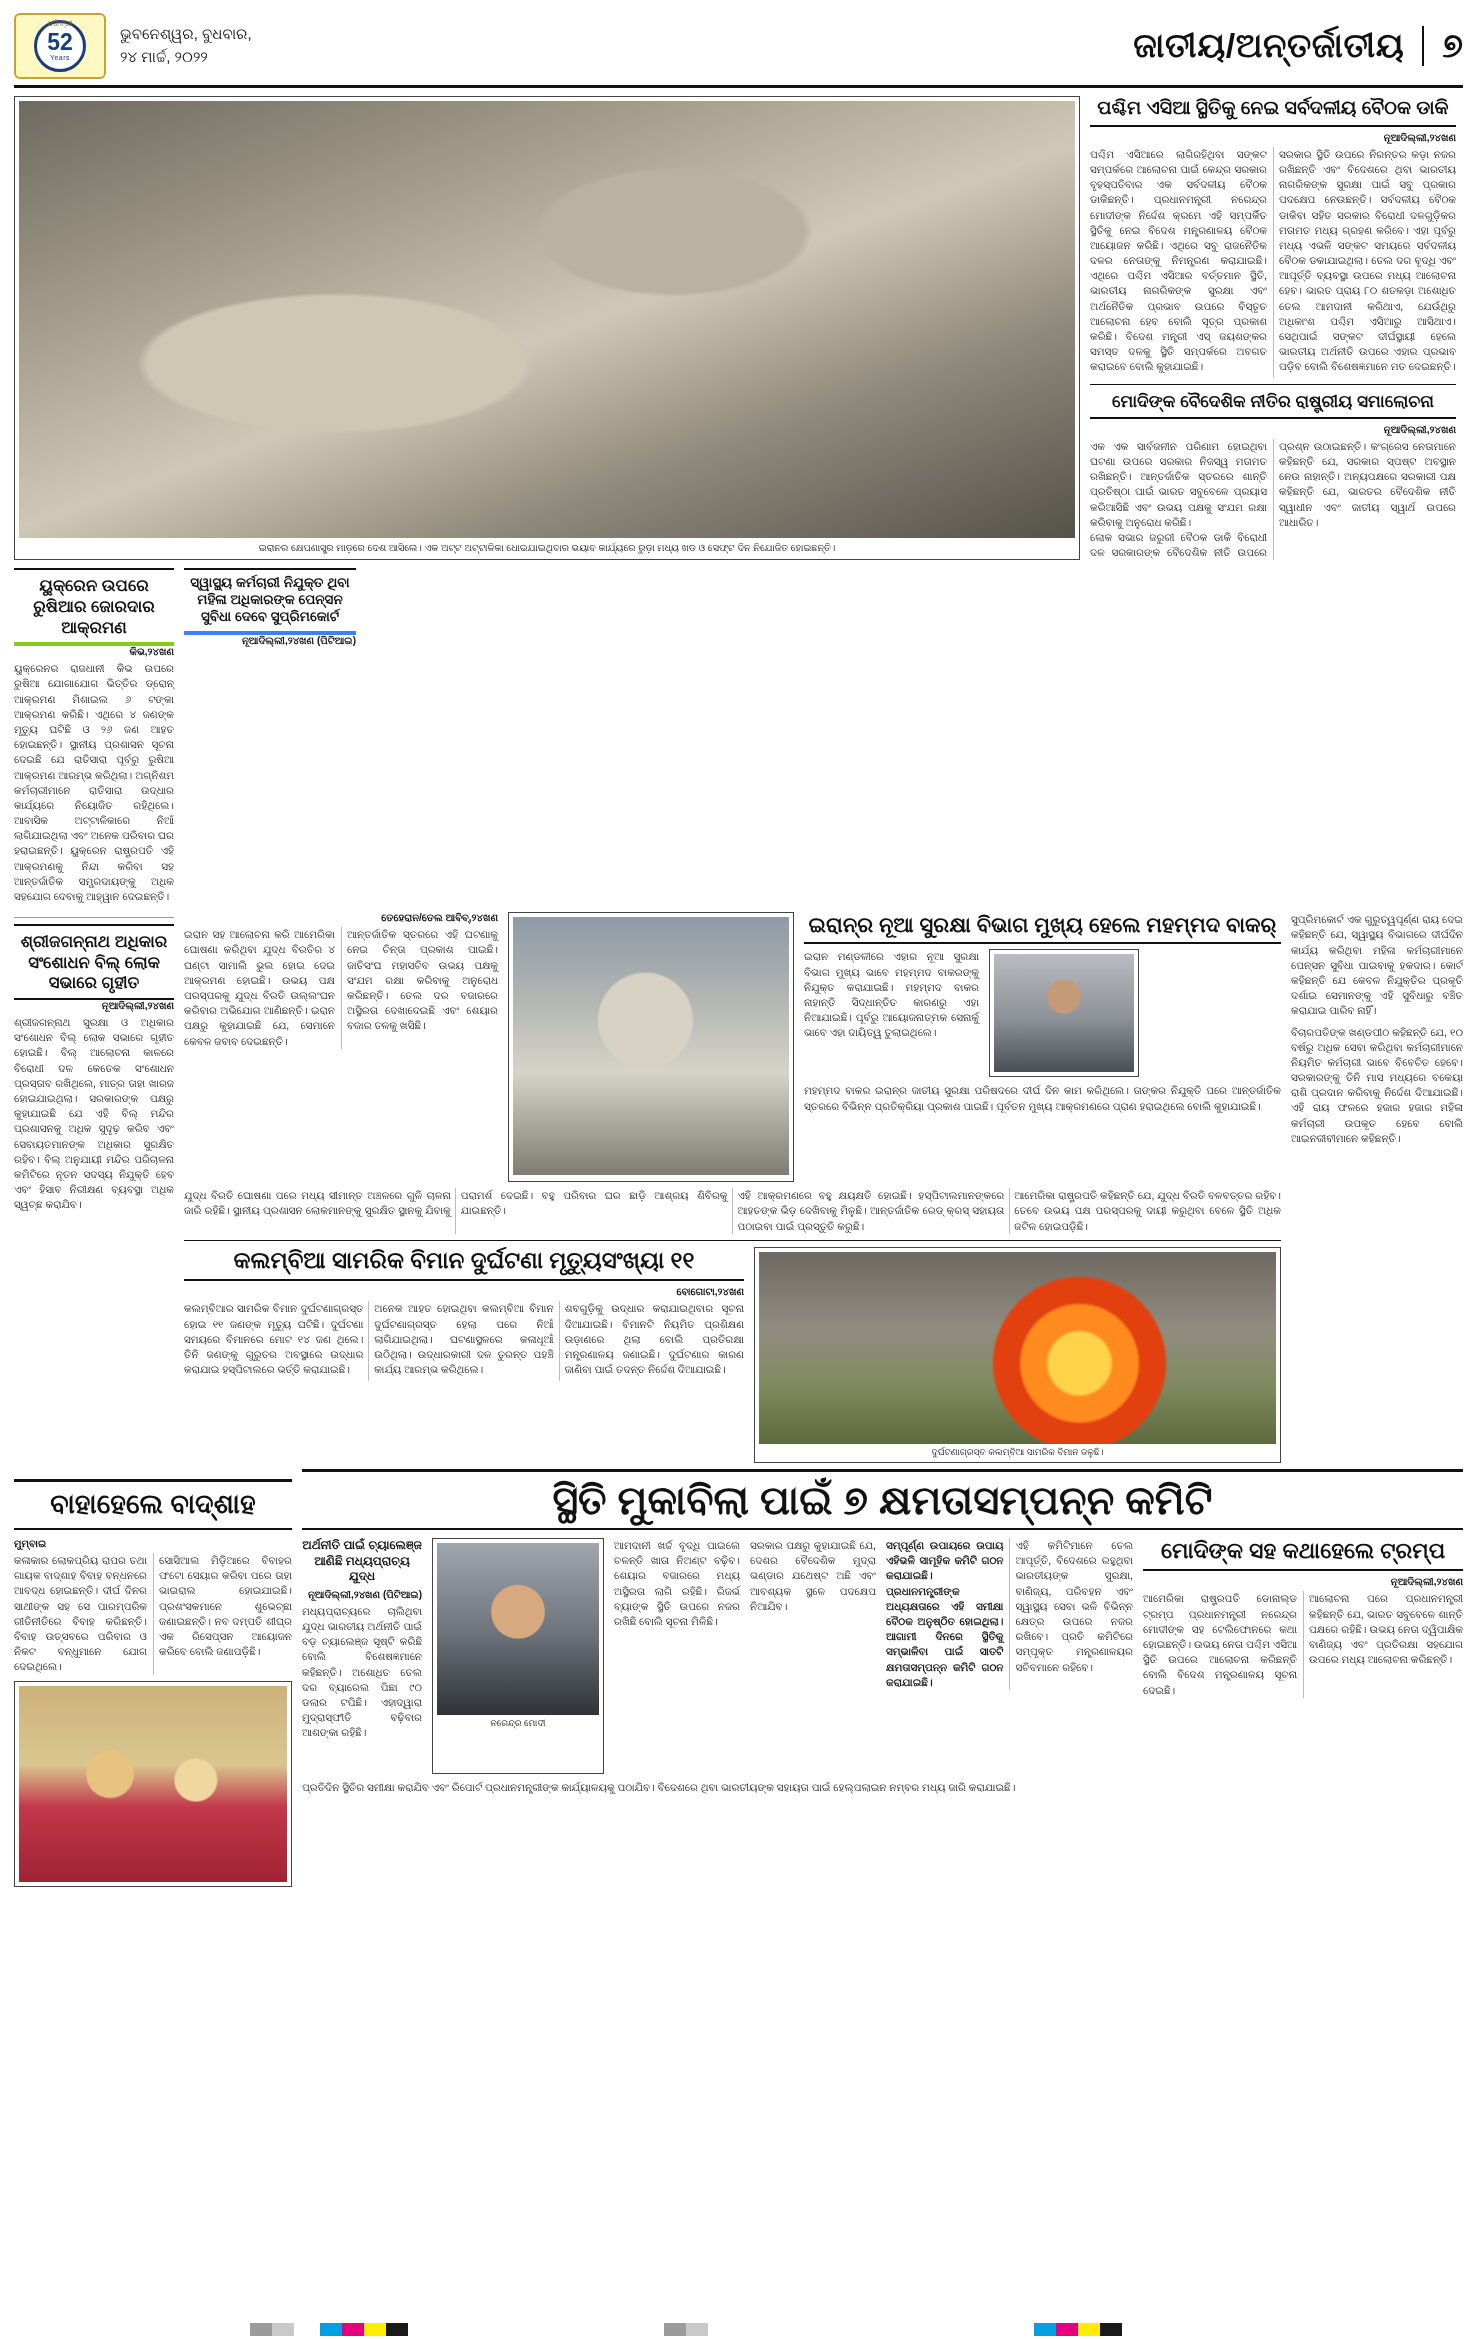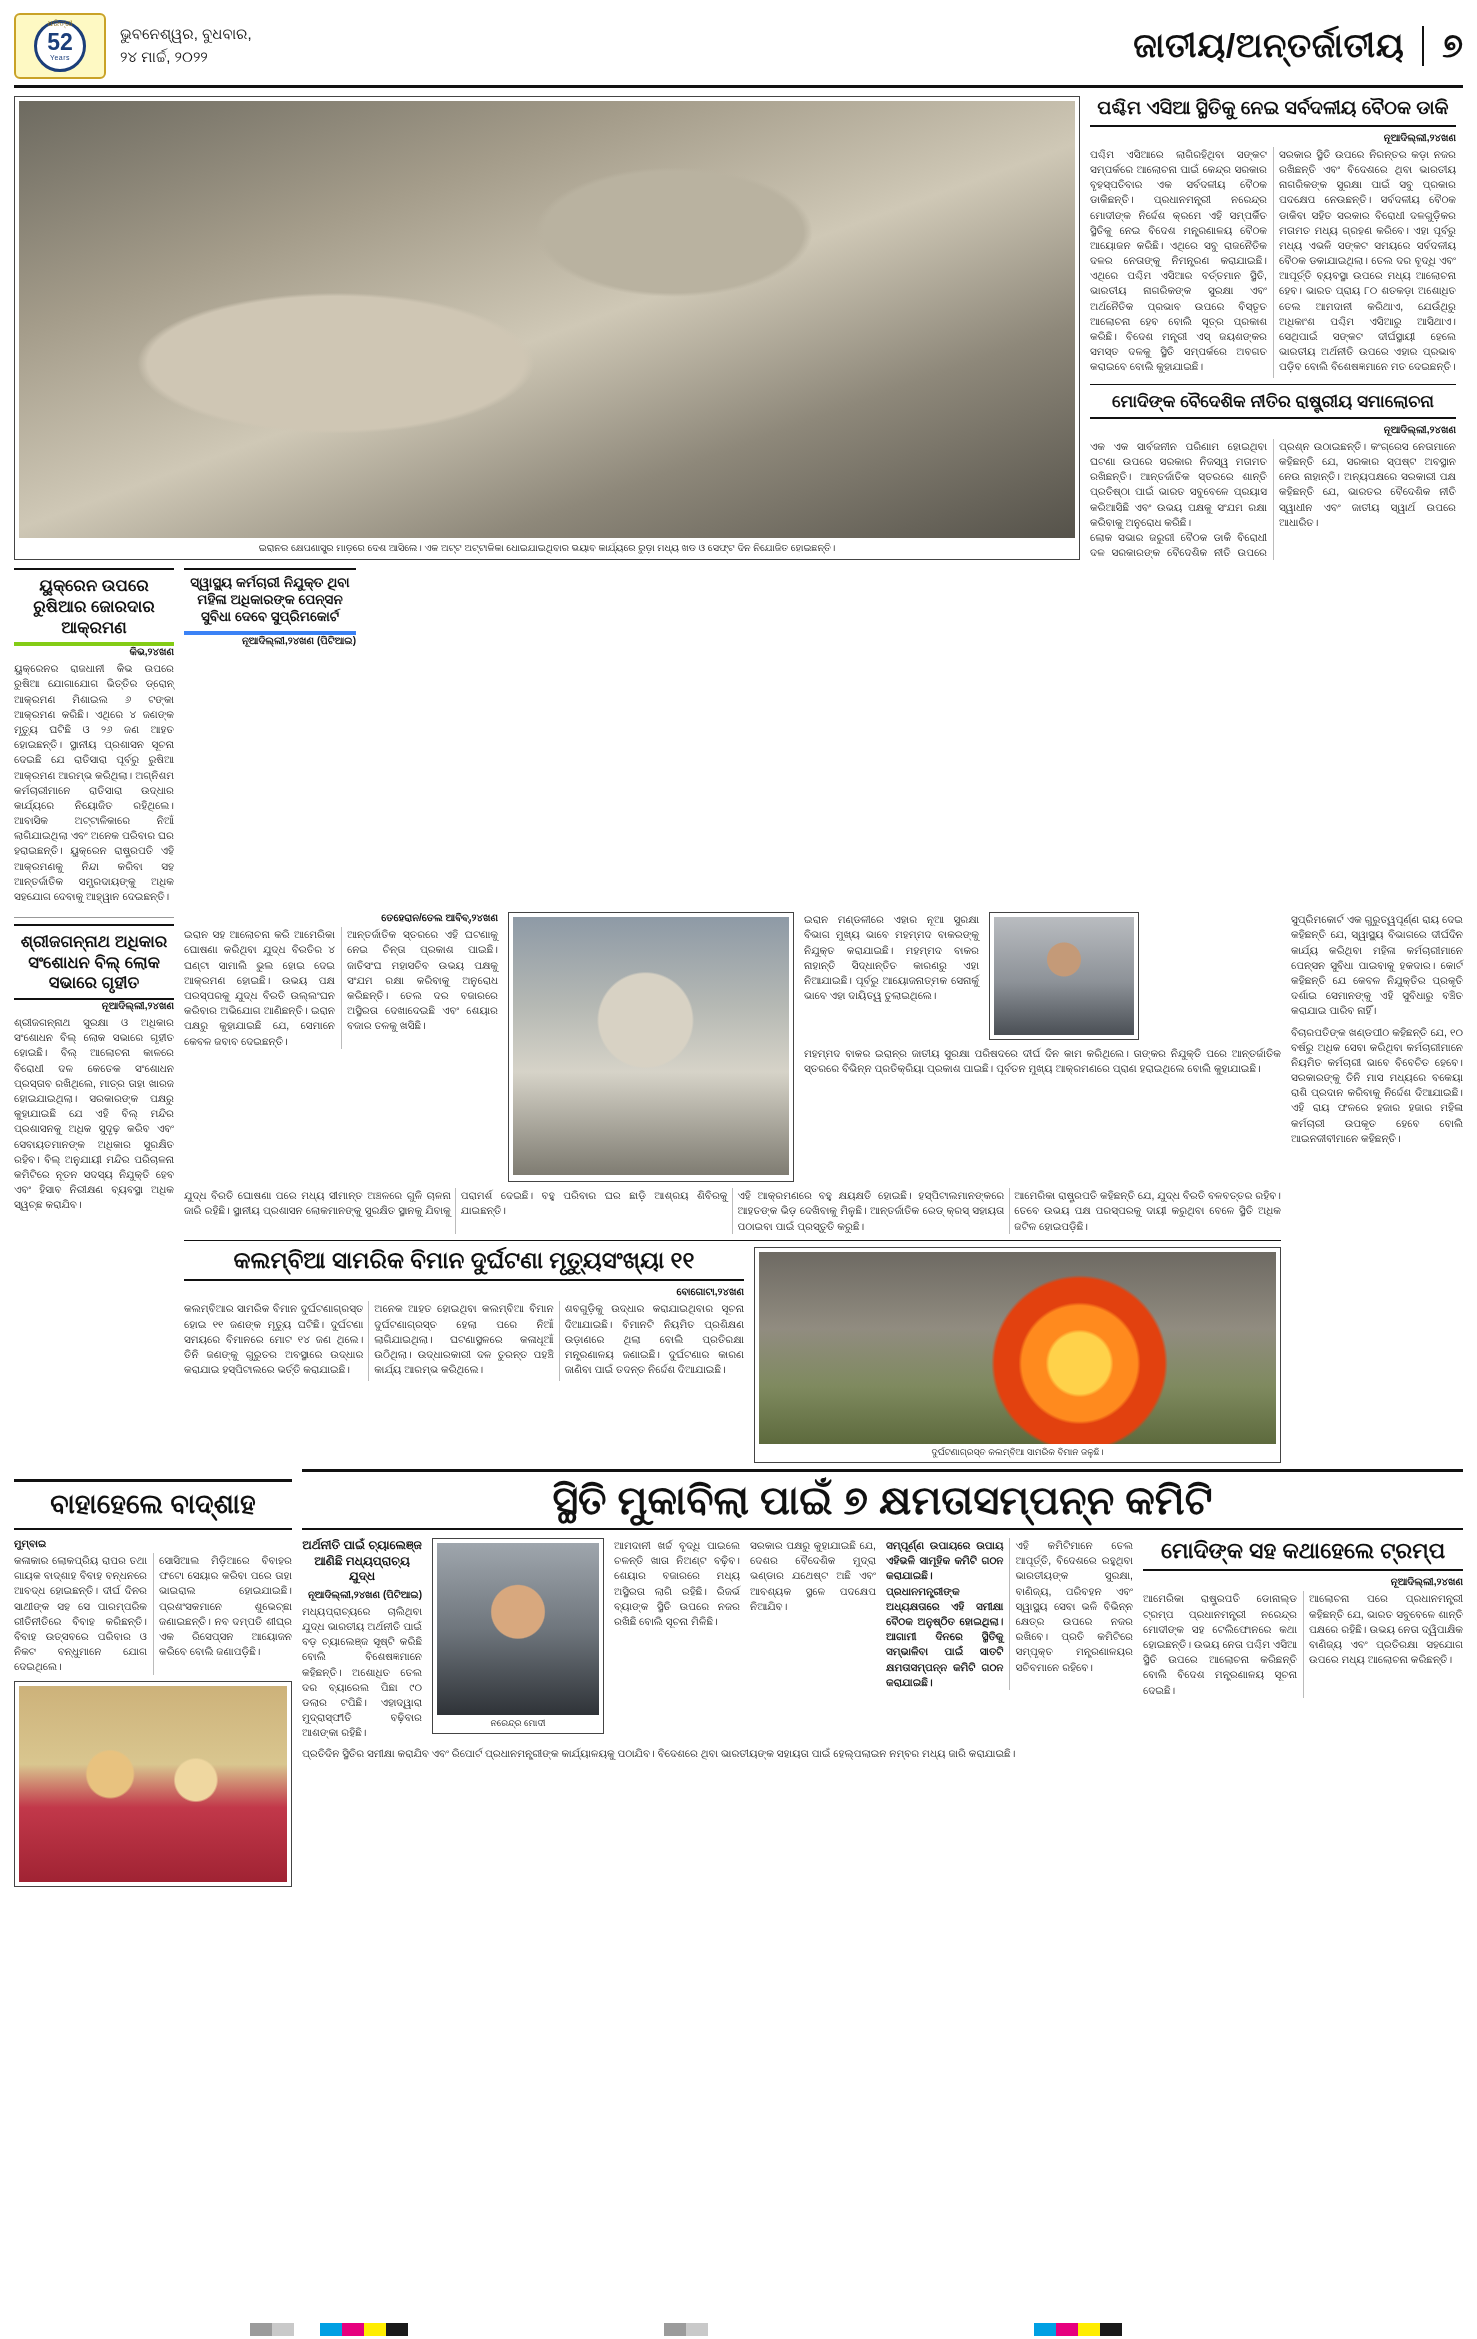--- a/index.html
+++ b/index.html
@@ -246,20 +246,21 @@
             <p class="body-col" style="margin:0 0 6px 0;">ଇରାନ ସହ ଆଲୋଚନା କରି ଆମେରିକା ଘୋଷଣା କରିଥିବା ଯୁଦ୍ଧ ବିରତିର ୪ ଘଣ୍ଟା ସାମାଲି ଭୁଲ ହୋଇ ଦେଇ ଆକ୍ରମଣ ହୋଇଛି। ଉଭୟ ପକ୍ଷ ପରସ୍ପରକୁ ଯୁଦ୍ଧ ବିରତି ଉଲ୍ଲଂଘନ କରିବାର ଅଭିଯୋଗ ଆଣିଛନ୍ତି। ଇରାନ ପକ୍ଷରୁ କୁହାଯାଇଛି ଯେ, ସେମାନେ କେବଳ ଜବାବ ଦେଇଛନ୍ତି।</p>
             <p class="body-col" style="margin:0;">ଆନ୍ତର୍ଜାତିକ ସ୍ତରରେ ଏହି ଘଟଣାକୁ ନେଇ ଚିନ୍ତା ପ୍ରକାଶ ପାଇଛି। ଜାତିସଂଘ ମହାସଚିବ ଉଭୟ ପକ୍ଷକୁ ସଂଯମ ରକ୍ଷା କରିବାକୁ ଅନୁରୋଧ କରିଛନ୍ତି। ତେଲ ଦର ବଜାରରେ ଅସ୍ଥିରତା ଦେଖାଦେଇଛି ଏବଂ ଶେୟାର ବଜାର ତଳକୁ ଖସିଛି।</p>
           </div>
         </div>
 
         <div class="photo-block" style="width:286px;height:270px;">
           <div class="ph street" style="width:276px;height:258px;"></div>
         </div>
 
         <div style="flex:1;">
+          <div class="inner-head">ଇରାନ୍‌ର ନୂଆ ସୁରକ୍ଷା ବିଭାଗ ମୁଖ୍ୟ ହେଲେ ମହମ୍ମଦ ବାକର୍</div>
           <div style="display:flex; gap:10px;">
             <p class="body-col" style="margin:0; width:175px;">ଇରାନ ମଣ୍ଡଳୀରେ ଏହାର ନୂଆ ସୁରକ୍ଷା ବିଭାଗ ମୁଖ୍ୟ ଭାବେ ମହମ୍ମଦ ବାକରଙ୍କୁ ନିଯୁକ୍ତ କରାଯାଇଛି। ମହମ୍ମଦ ବାକର ନାହାନ୍ତି ସିଦ୍ଧାନ୍ତିତ କାରଣରୁ ଏହା ନିଆଯାଇଛି। ପୂର୍ବରୁ ଆୟୋଜନାତ୍ମକ ସେନାର୍କୁ ଭାବେ ଏହା ଦାୟିତ୍ୱ ତୁଲାଇଥିଲେ।</p>
             <div class="photo-block" style="width:150px;height:128px;">
               <div class="ph portrait" style="width:140px;height:118px;"></div>
             </div>
           </div>
           <p class="body-col" style="margin:6px 0 0 0;">ମହମ୍ମଦ ବାକର ଇରାନ୍‌ର ଜାତୀୟ ସୁରକ୍ଷା ପରିଷଦରେ ଦୀର୍ଘ ଦିନ କାମ କରିଥିଲେ। ତାଙ୍କର ନିଯୁକ୍ତି ପରେ ଆନ୍ତର୍ଜାତିକ ସ୍ତରରେ ବିଭିନ୍ନ ପ୍ରତିକ୍ରିୟା ପ୍ରକାଶ ପାଇଛି। ପୂର୍ବତନ ମୁଖ୍ୟ ଆକ୍ରମଣରେ ପ୍ରାଣ ହରାଇଥିଲେ ବୋଲି କୁହାଯାଇଛି।</p>
         </div>
       </div>
 
@@ -317,21 +318,21 @@
     </div>
 
     <div style="flex:1;">
       <div style="display:flex; gap:10px;">
         <div style="width:120px;">
           <div class="subhead-sm">ଅର୍ଥନୀତି ପାଇଁ ଚ୍ୟାଲେଞ୍ଜ ଆଣିଛି ମଧ୍ୟପ୍ରାଚ୍ୟ ଯୁଦ୍ଧ</div>
           <div class="dateplace">ନୂଆଦିଲ୍ଲୀ,୨୪ଖଣ (ପିଟିଆଇ)</div>
           <p class="body-col" style="margin:0;">ମଧ୍ୟପ୍ରାଚ୍ୟରେ ଚାଲିଥିବା ଯୁଦ୍ଧ ଭାରତୀୟ ଅର୍ଥନୀତି ପାଇଁ ବଡ଼ ଚ୍ୟାଲେଞ୍ଜ ସୃଷ୍ଟି କରିଛି ବୋଲି ବିଶେଷଜ୍ଞମାନେ କହିଛନ୍ତି। ଅଶୋଧିତ ତେଲ ଦର ବ୍ୟାରେଲ ପିଛା ୯୦ ଡଲାର ଟପିଛି। ଏହାଦ୍ୱାରା ମୁଦ୍ରାସ୍ଫୀତି ବଢ଼ିବାର ଆଶଙ୍କା ରହିଛି।</p>
         </div>
 
-        <div class="photo-block" style="width:172px;height:196px;">
+        <div class="photo-block" style="width:172px;height:236px;">
           <div class="ph modi" style="width:162px;height:172px;"></div>
           <div class="cap-small">ନରେନ୍ଦ୍ର ମୋଦୀ</div>
         </div>
 
         <div style="width:126px;">
           <p class="body-col" style="margin:0;">ଆମଦାନୀ ଖର୍ଚ୍ଚ ବୃଦ୍ଧି ପାଇଲେ ଚଳନ୍ତି ଖାତା ନିଅଣ୍ଟ ବଢ଼ିବ। ଶେୟାର ବଜାରରେ ମଧ୍ୟ ଅସ୍ଥିରତା ଲାଗି ରହିଛି। ରିଜର୍ଭ ବ୍ୟାଙ୍କ ସ୍ଥିତି ଉପରେ ନଜର ରଖିଛି ବୋଲି ସୂଚନା ମିଳିଛି।</p>
         </div>
         <div style="width:126px;">
           <p class="body-col" style="margin:0;">ସରକାର ପକ୍ଷରୁ କୁହାଯାଇଛି ଯେ, ଦେଶର ବୈଦେଶିକ ମୁଦ୍ରା ଭଣ୍ଡାର ଯଥେଷ୍ଟ ଅଛି ଏବଂ ଆବଶ୍ୟକ ସ୍ଥଳେ ପଦକ୍ଷେପ ନିଆଯିବ।</p>
         </div>

